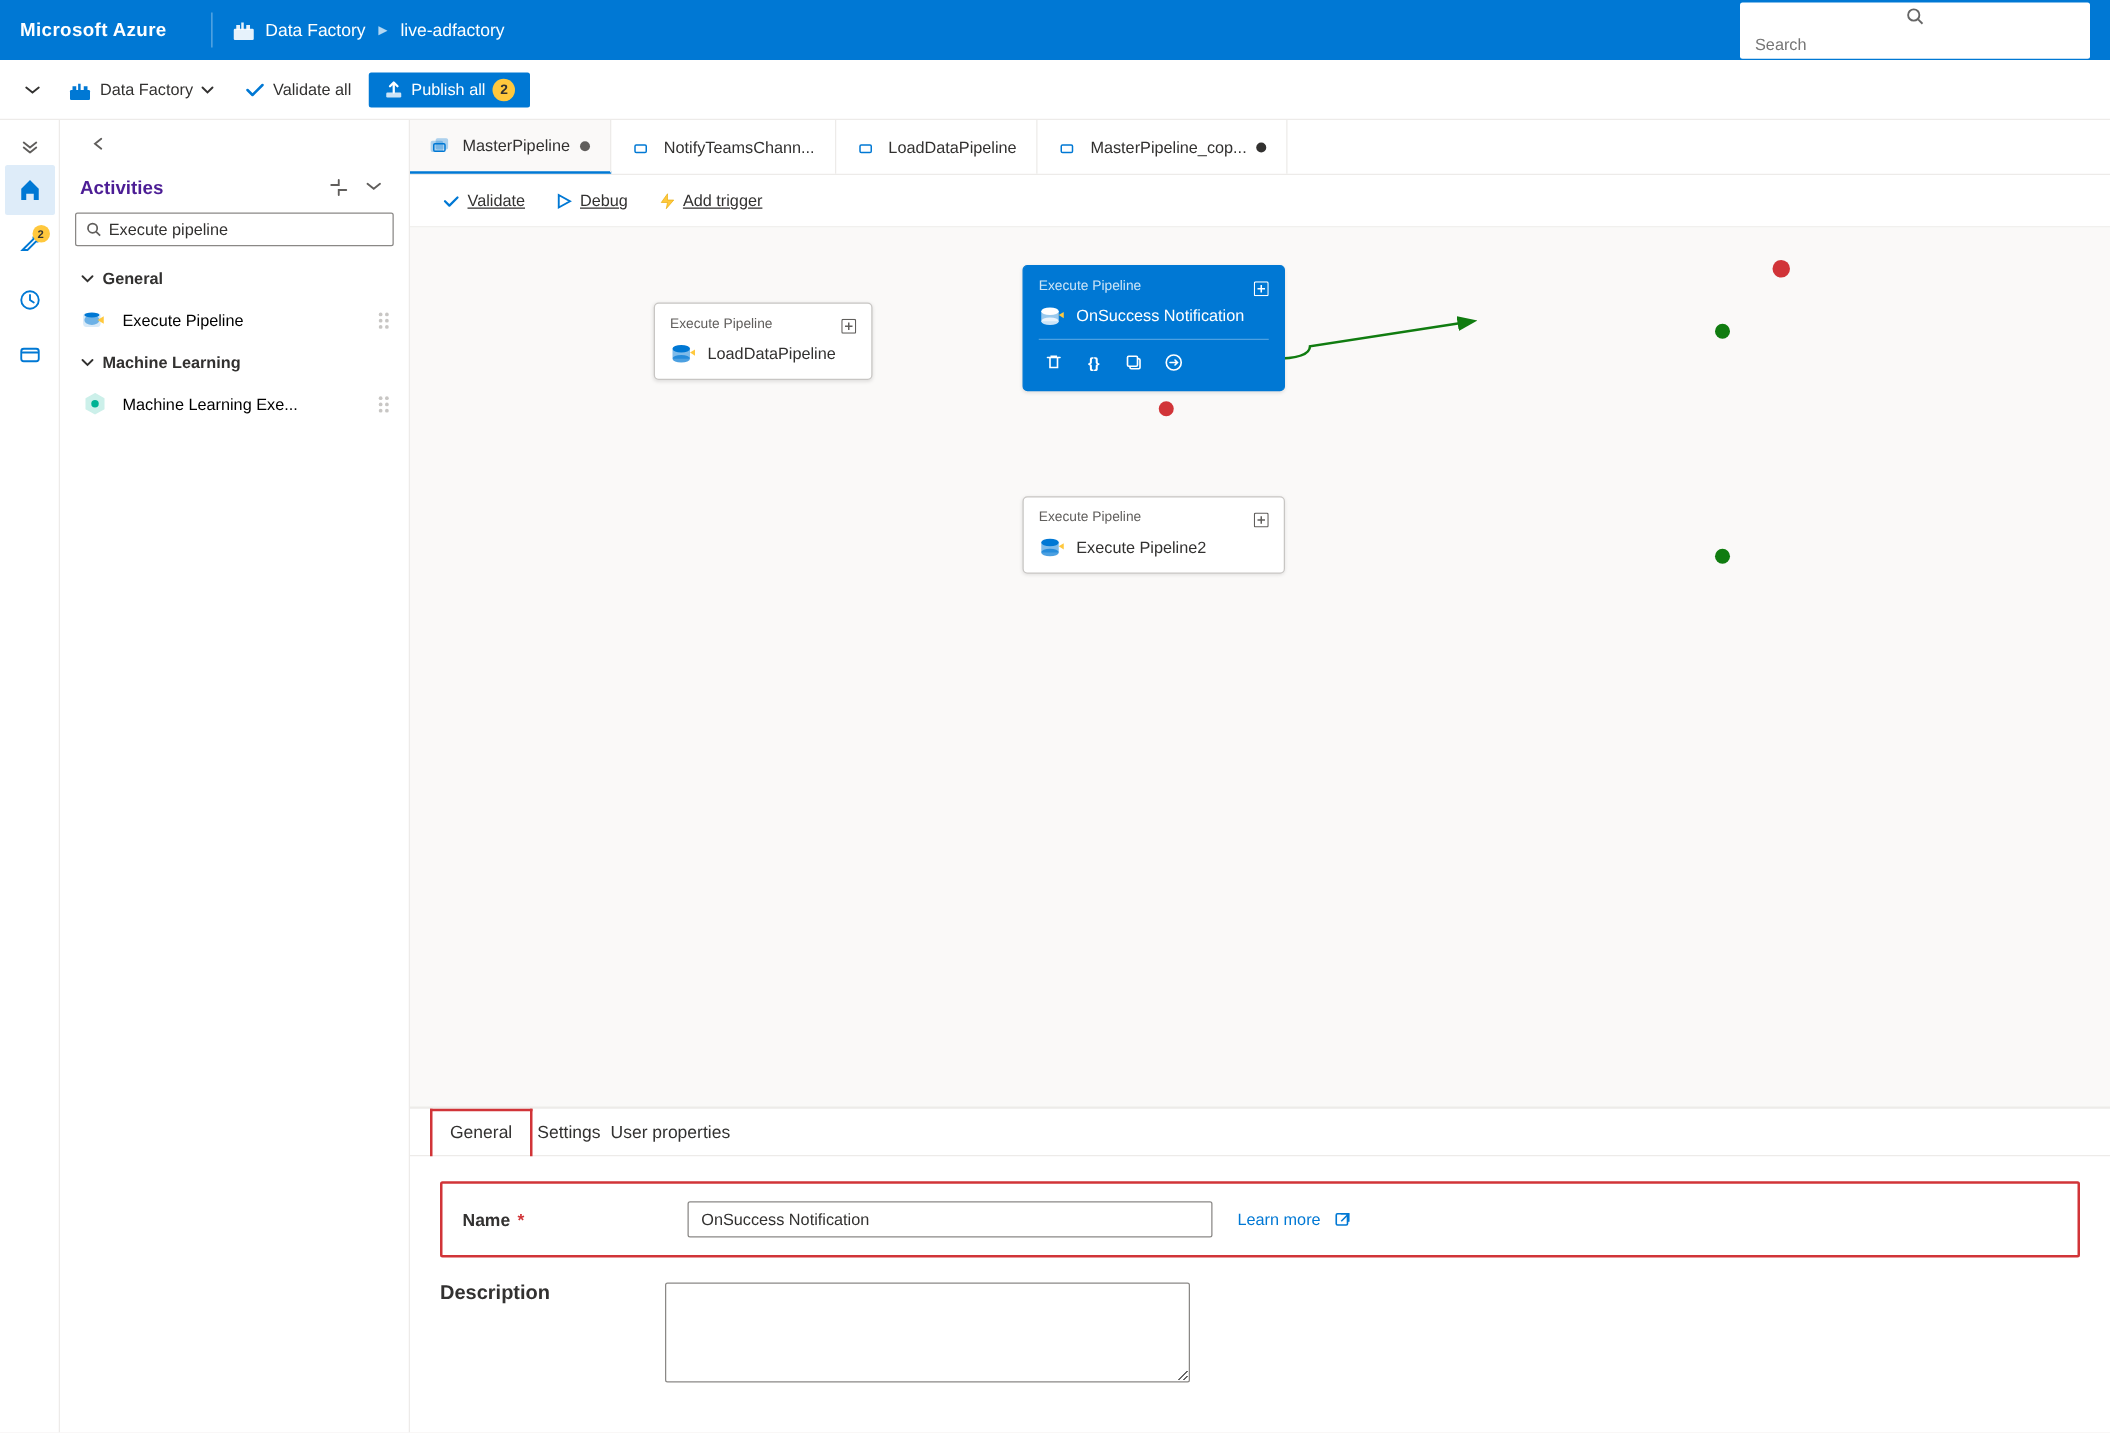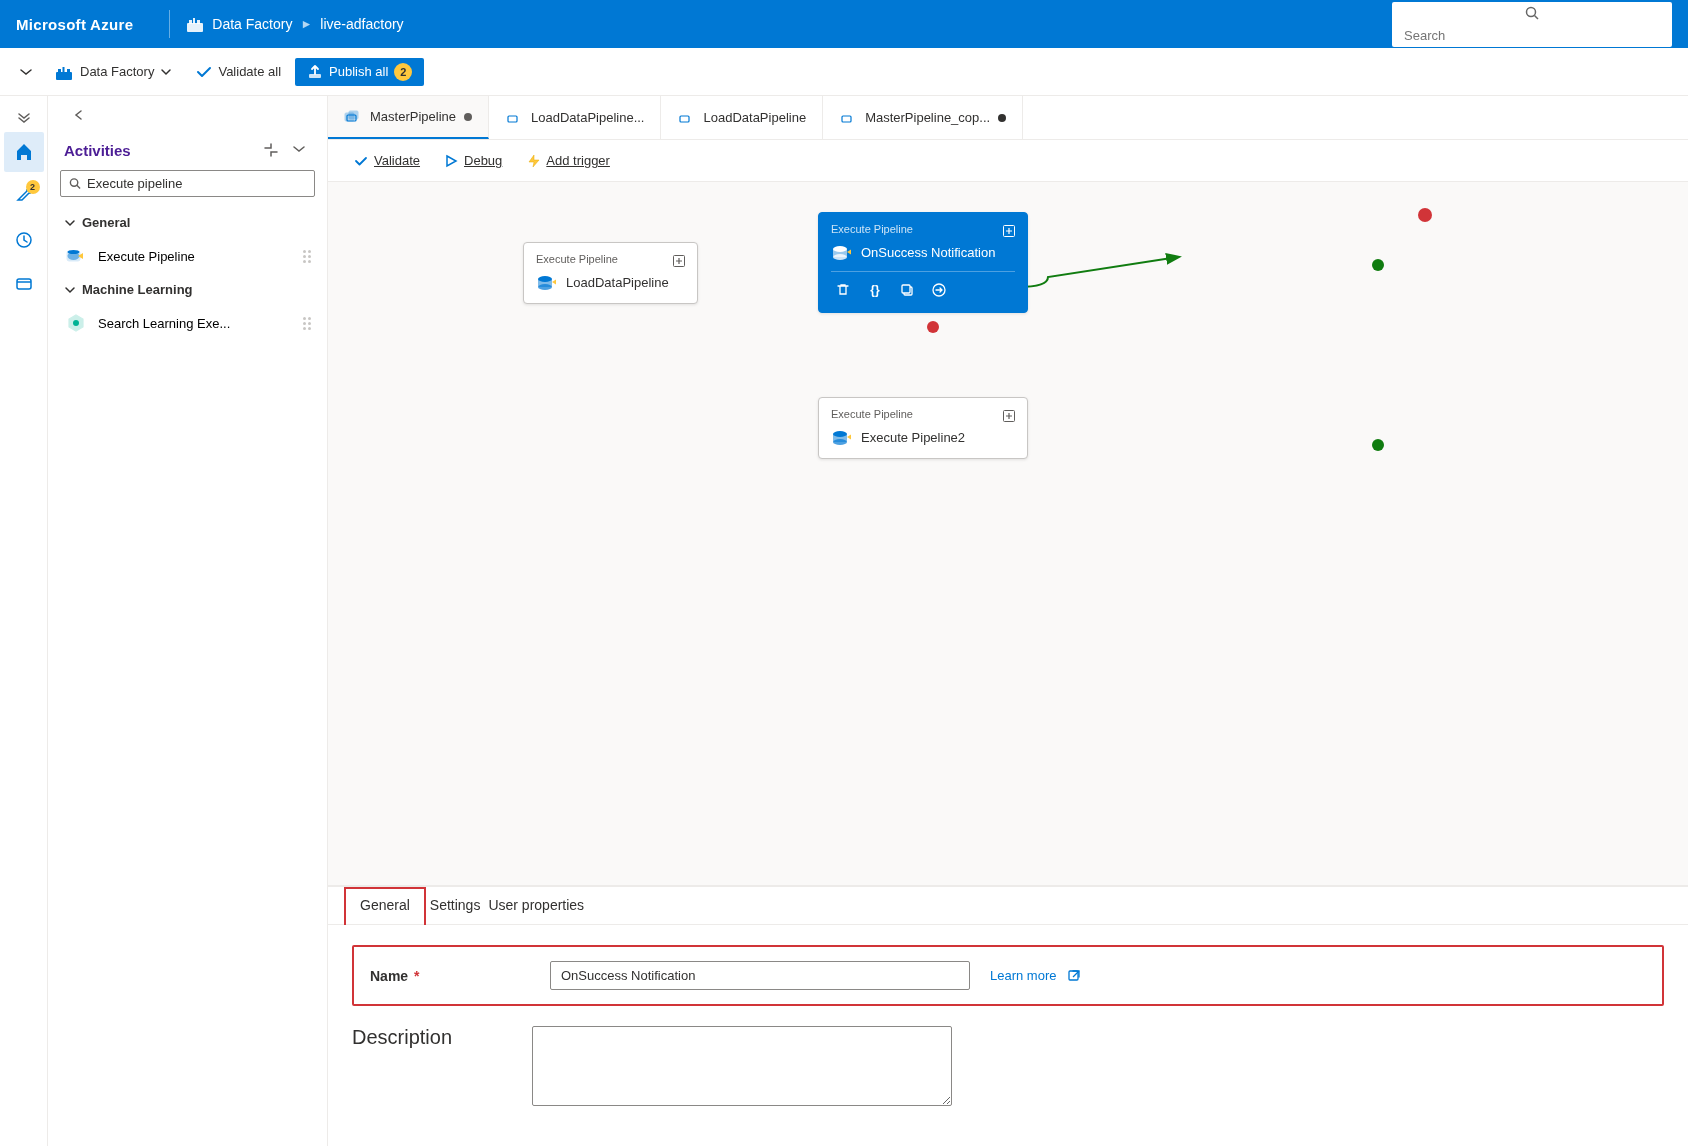--- a/index.html
+++ b/index.html
@@ -624,21 +624,21 @@
       <span>Machine Learning</span>
     </div>
     <div class="activity-item">
       <div class="activity-item-left">
         <div class="activity-icon">
           <svg width="22" height="22" viewBox="0 0 22 22" fill="none">
             <path d="M11 3L18 7v8L11 19 4 15V7z" fill="#00b294" opacity="0.2" stroke="#00b294" stroke-width="1.2"></path>
             <circle cx="11" cy="11" r="3" fill="#00b294"></circle>
           </svg>
         </div>
-        <span>Search Learning Exe...</span>
+        <span>Machine Learning Exe...</span>
       </div>
       <div class="activity-drag">
         <div class="drag-dots">
           <div class="drag-row">
               <div class="drag-dot"></div>
               <div class="drag-dot"></div>
             </div>
           <div class="drag-row">
               <div class="drag-dot"></div>
               <div class="drag-dot"></div>
@@ -663,21 +663,21 @@
           <rect x="3" y="7" width="9" height="6" rx="1" fill="none" stroke="#0078d4" stroke-width="1.2"></rect>
         </svg>
         <span>MasterPipeline</span>
         <div class="tab-dot modified"></div>
       </div>
 
       <div class="pipeline-tab">
         <svg width="18" height="18" viewBox="0 0 18 18" fill="none">
           <rect x="3" y="7" width="9" height="6" rx="1" fill="none" stroke="#0078d4" stroke-width="1.2"></rect>
         </svg>
-        <span>LoadDataPipeline...</span>
+        <span>NotifyTeamsChann...</span>
       </div>
 
       <div class="pipeline-tab">
         <svg width="18" height="18" viewBox="0 0 18 18" fill="none">
           <rect x="3" y="7" width="9" height="6" rx="1" fill="none" stroke="#0078d4" stroke-width="1.2"></rect>
         </svg>
         <span>LoadDataPipeline</span>
       </div>
 
       <div class="pipeline-tab">
@@ -841,20 +841,20 @@
               <svg width="12" height="12" viewBox="0 0 12 12" fill="none">
                 <rect x="1" y="1" width="9" height="9" rx="1" stroke="#0078d4" stroke-width="1.3" fill="none"></rect>
                 <path d="M5 1h6v6" stroke="#0078d4" stroke-width="1.3" stroke-linecap="round" fill="none"></path>
                 <line x1="5" y1="7" x2="11" y2="1" stroke="#0078d4" stroke-width="1.3"></line>
               </svg>
             </a>
           </div>
         </div>
 
         <div class="description-row">
-          <div style="width:180px; font-size:20px; font-weight:400; color:#323130;">Description</div>
+          <div style="width:180px; font-size:16px; font-weight:700; color:#323130;">Description</div>
           <textarea class="form-textarea" style=""></textarea>
         </div>
       </div>
     </div>
 
   </div>
 </div>
 
 </body></html>

